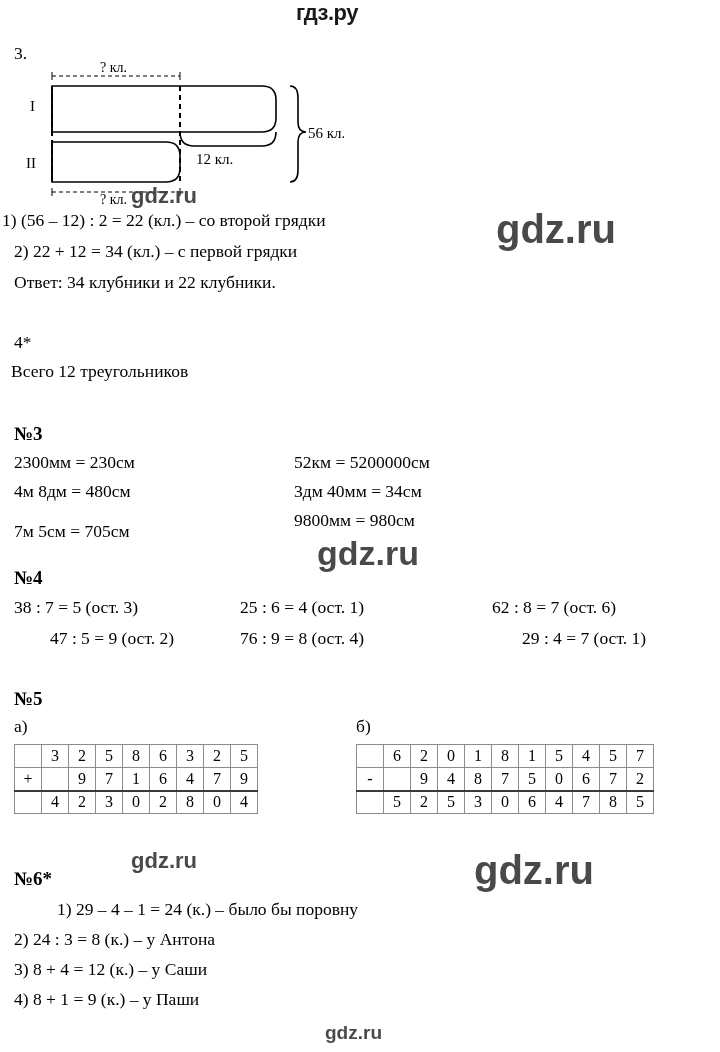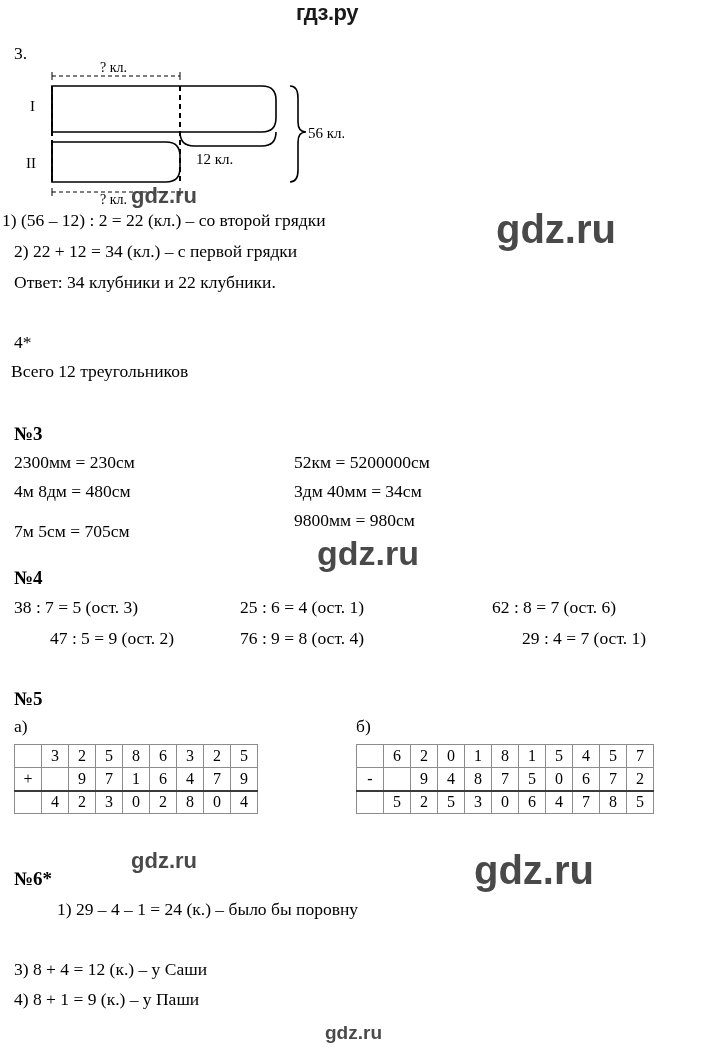--- a/index.html
+++ b/index.html
@@ -210,20 +210,21 @@
         <td>7</td>
         <td>8</td>
         <td>5</td>
       </tr>
     </tbody>
       </table>
   </div>
 
   <div class="hdr" style="left:14px; top:868px;">№6*</div>
   <div class="txt" style="left:29px; top:898px;margin-left:28px;">1) 29 – 4 – 1 = 24 (к.) – было бы поровну</div>
+  <div class="txt" style="left:14px; top:928px;">2) 24 : 3 = 8 (к.) – у Антона</div>
   <div class="txt" style="left:14px; top:958px;">3) 8 + 4 = 12 (к.) – у Саши</div>
   <div class="txt" style="left:14px; top:988px;">4) 8 + 1 = 9 (к.) – у Паши</div>
 
   <div class="wm small" style="left:131px; top:183px;">gdz.ru</div>
   <div class="wm big" style="left:496px; top:207px;">gdz.ru</div>
   <div class="wm mid" style="left:317px; top:534px;">gdz.ru</div>
   <div class="wm small" style="left:131px; top:848px;">gdz.ru</div>
   <div class="wm big" style="left:474px; top:848px;">gdz.ru</div>
   <div class="wm tiny" style="left:325px; top:1022px;">gdz.ru</div>
 

